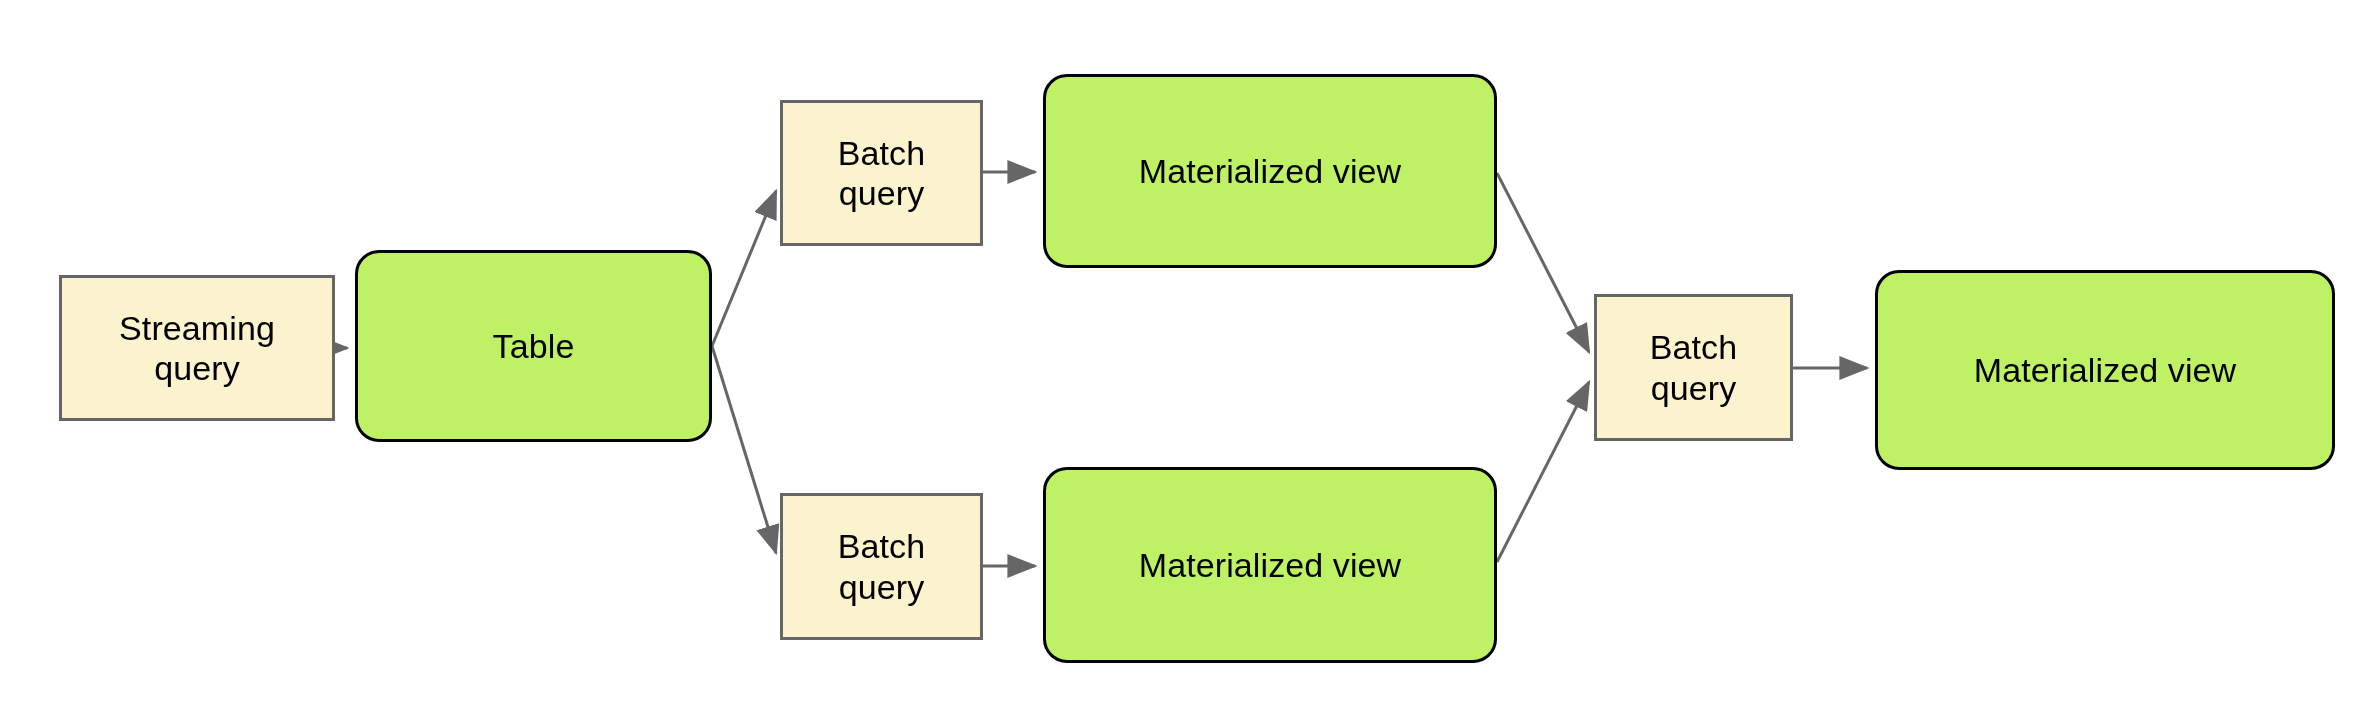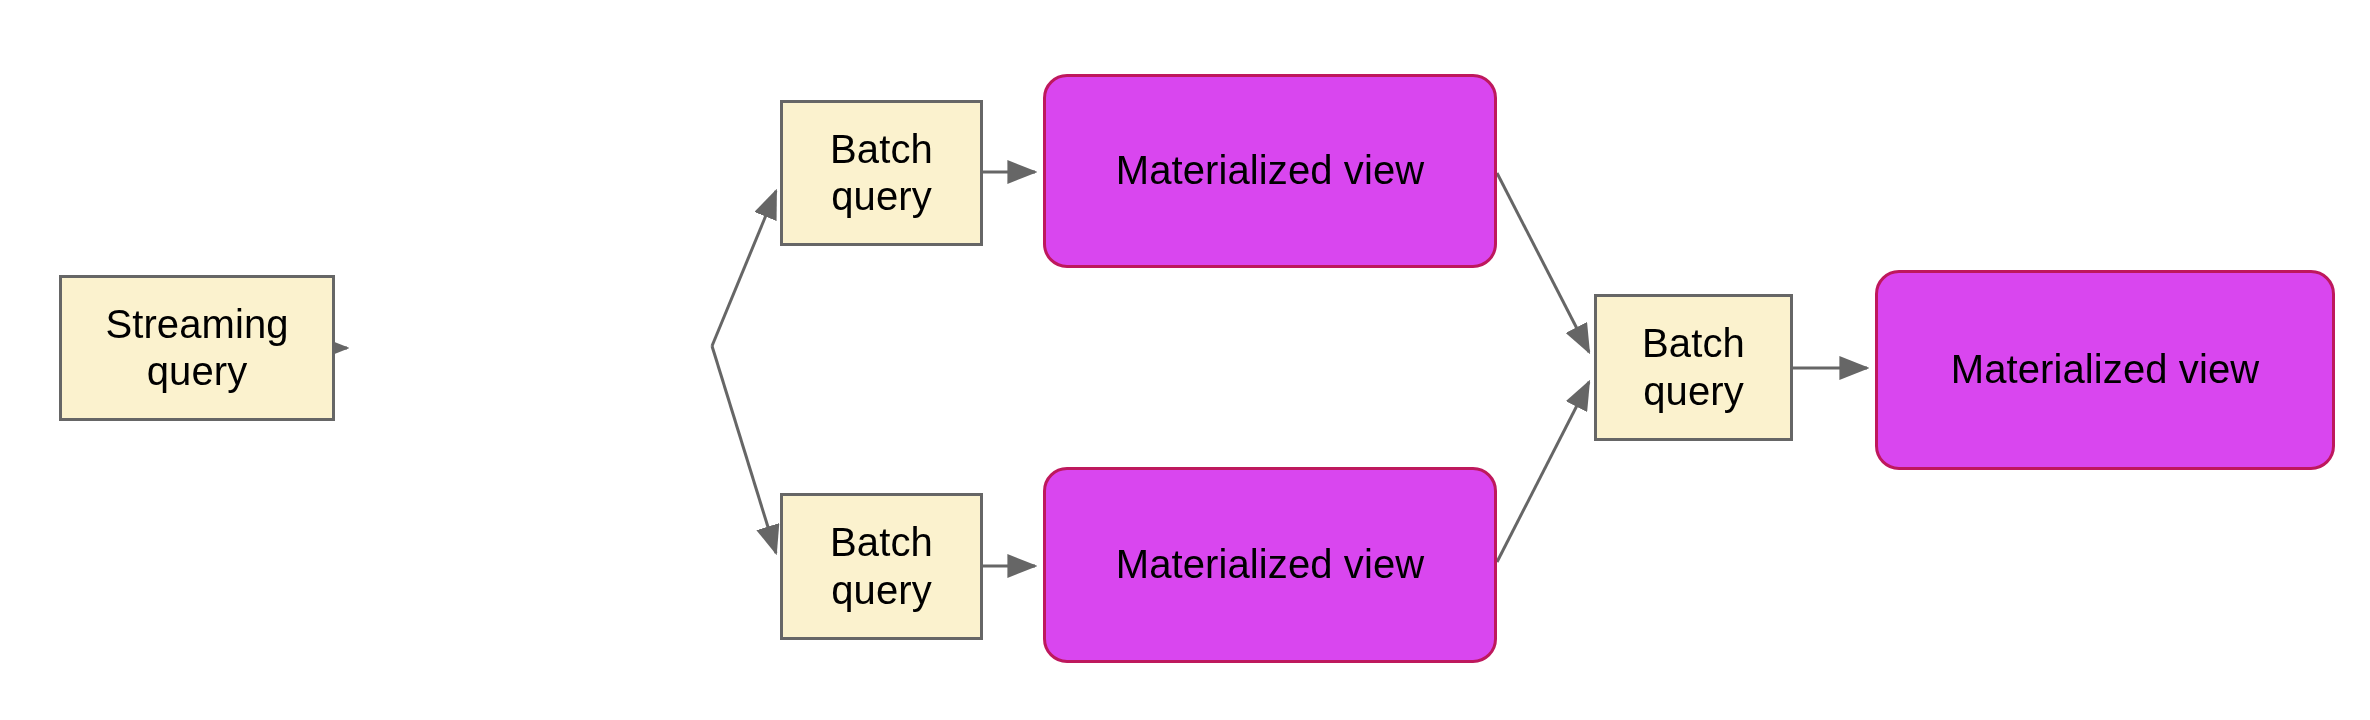--- a/index.html
+++ b/index.html
@@ -27,33 +27,33 @@
     pointer-events: none;
   }
   .node {
     position: absolute;
     box-sizing: border-box;
     display: flex;
     align-items: center;
     justify-content: center;
     text-align: center;
     color: #000000;
-    font-size: 40px;
+    font-size: 34px;
     line-height: 1.18;
     white-space: pre-line;
     letter-spacing: 0.1px;
   }
   .node-process {
     background: #fbf2ce;
     border: 3px solid #666666;
     border-radius: 0;
   }
   .node-store {
-    background: #d946ef;
-    border: 3px solid #be185d;
+    background: #bef264;
+    border: 3px solid #000000;
     border-radius: 24px;
   }
   .node-label {
     display: block;
     pointer-events: none;
   }
 </style>
 </head>
 <body>
 
@@ -75,20 +75,23 @@
         <line x1="1497" y1="562" x2="1589" y2="382" marker-end="url(#arrowhead)"></line>
         <line x1="1793" y1="368" x2="1867" y2="368" marker-end="url(#arrowhead)"></line>
       </g>
   </svg>
 
   <div class="node node-process" style="left: 31px; top: 275px; width: 276px; height: 146px; margin-left: 28px;">
     <span class="node-label">Streaming
 query</span>
   </div>
 
+  <div class="node node-store" style="left: 355px; top: 250px; width: 357px; height: 192px;">
+    <span class="node-label">Table</span>
+  </div>
 
   <div class="node node-process" style="left: 780px; top: 100px; width: 203px; height: 146px;">
     <span class="node-label">Batch
 query</span>
   </div>
 
   <div class="node node-store" style="left: 1043px; top: 74px; width: 454px; height: 194px;">
     <span class="node-label">Materialized view</span>
   </div>
 

